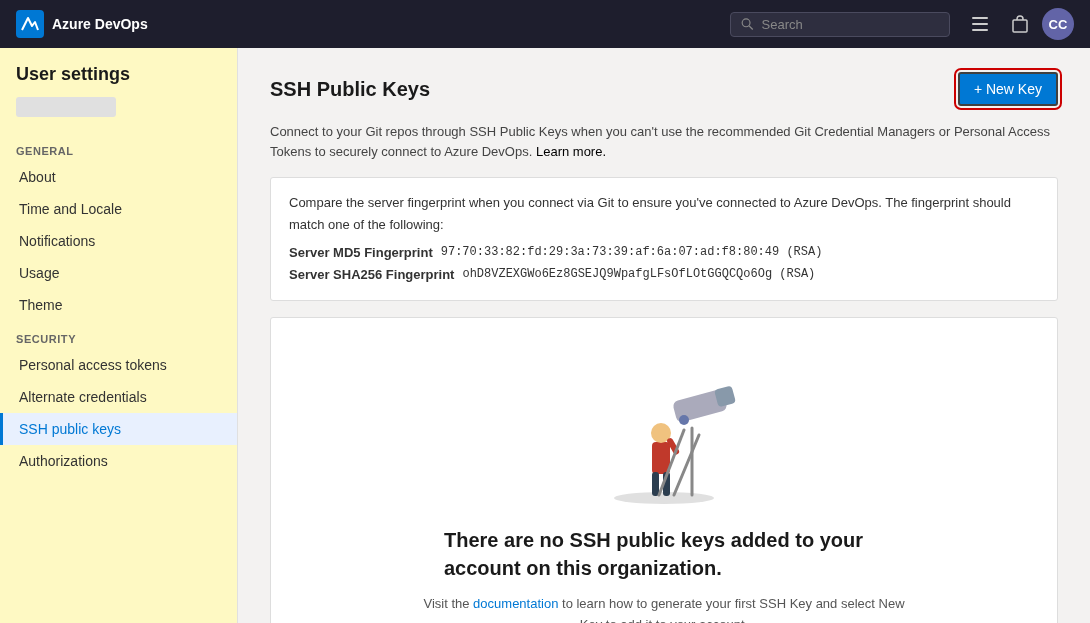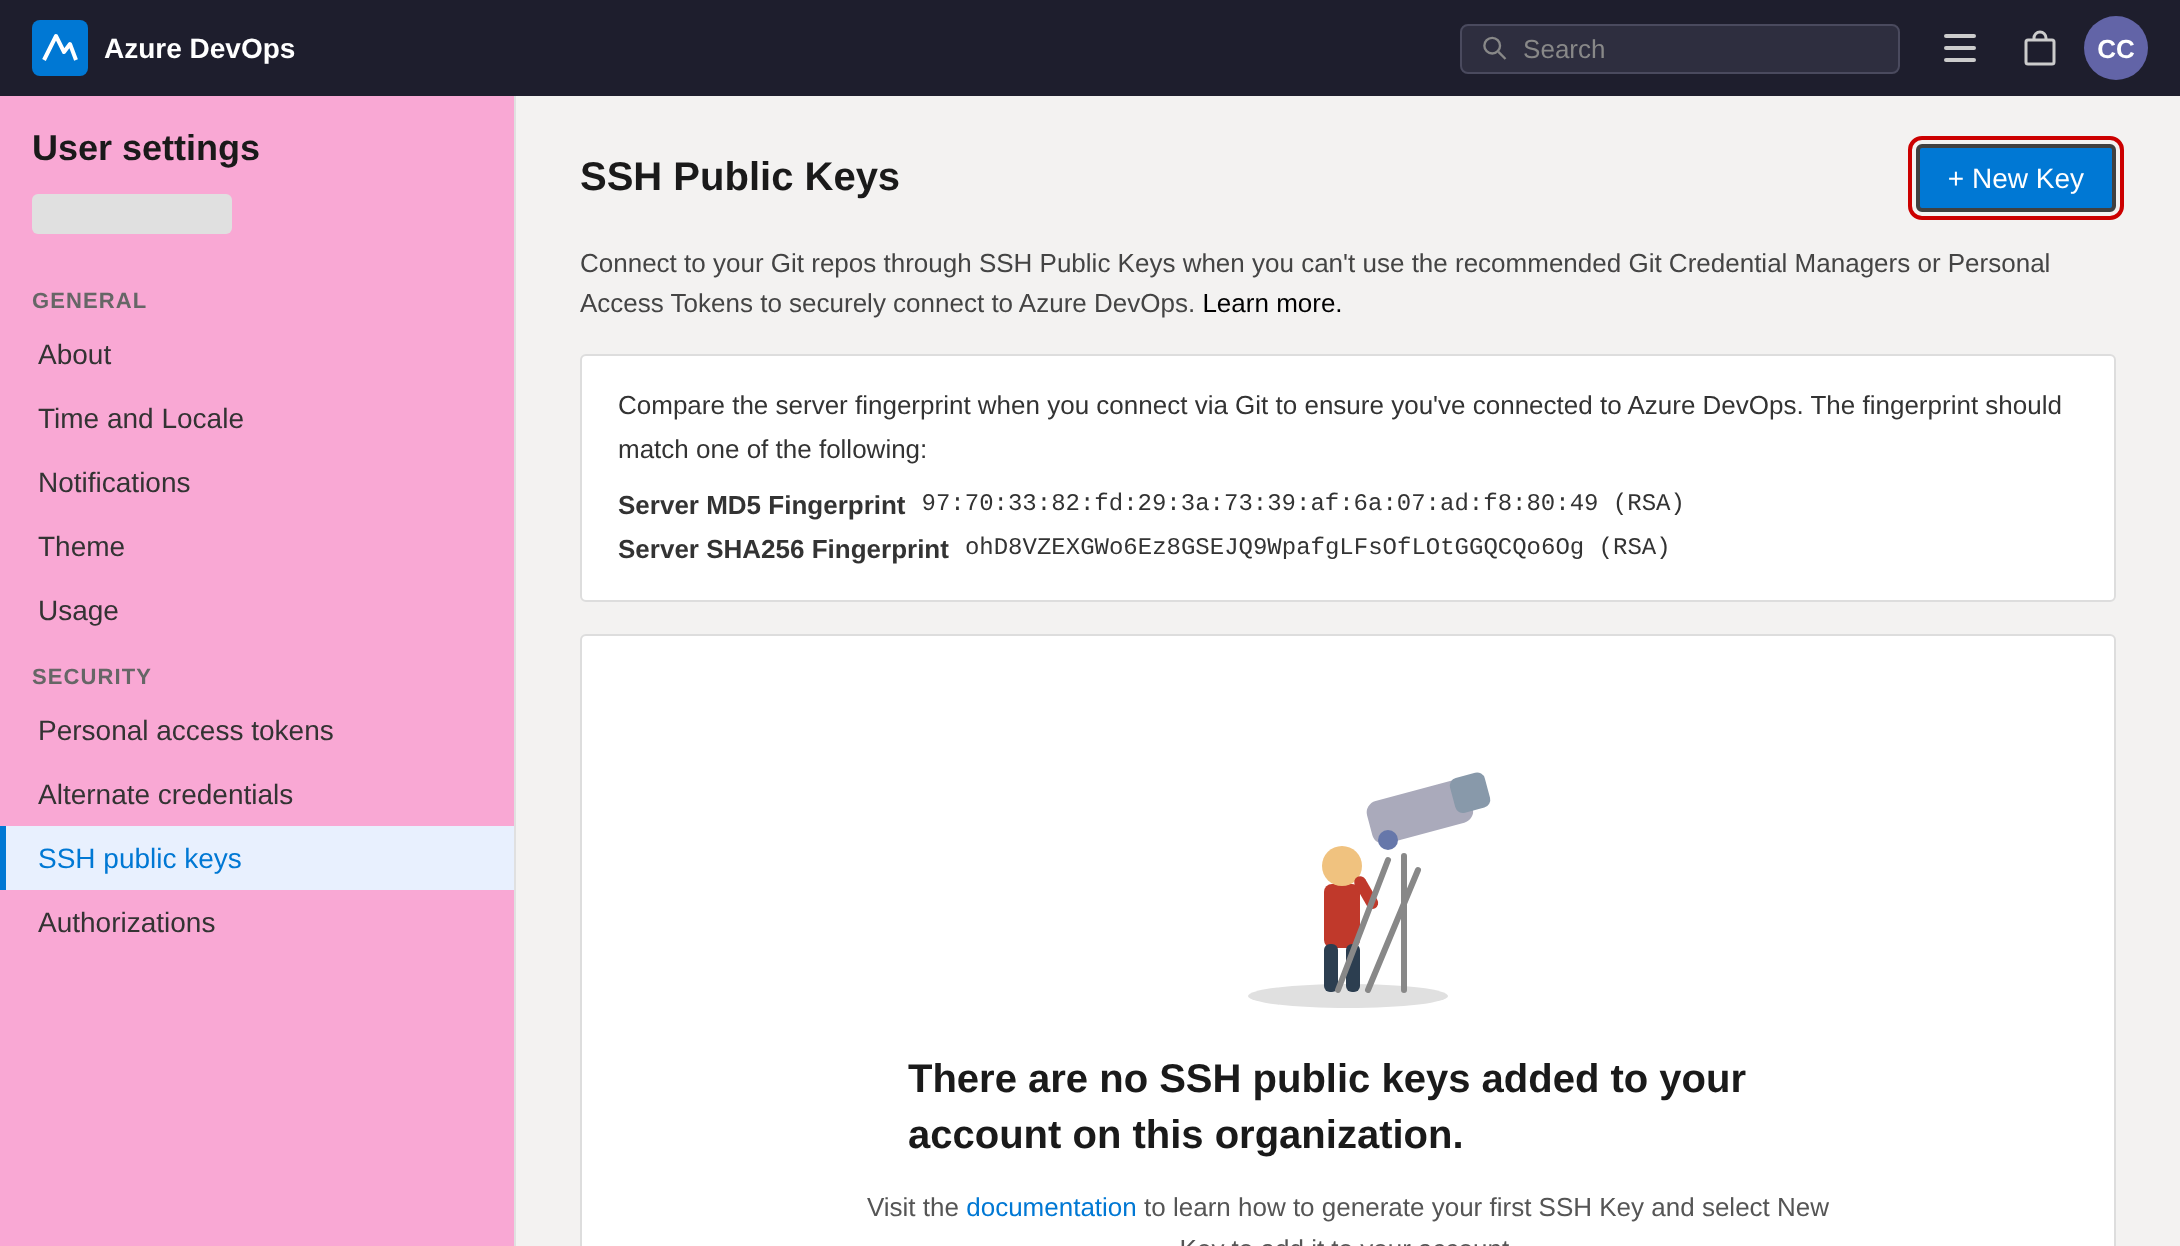--- a/index.html
+++ b/index.html
@@ -85,22 +85,22 @@
 
     
     .main-layout {
       display: flex;
       flex: 1;
       overflow: hidden;
     }
 
     
     .sidebar {
-      width: 258px;
-      background: #f9a8d4;
+      width: 238px;
+      background: #fef9c3;
       border-right: 1px solid #e0e0e0;
       overflow-y: auto;
       padding: 16px 0;
       flex-shrink: 0;
     }
     .sidebar-title {
       font-size: 18px;
       font-weight: 600;
       color: #1a1a1a;
       padding: 0 16px 8px 16px;
@@ -284,24 +284,24 @@
     <a class="sidebar-item">
       <span>About</span>
     </a>
     <a class="sidebar-item">
       <span>Time and Locale</span>
     </a>
     <a class="sidebar-item">
       <span>Notifications</span>
     </a>
     <a class="sidebar-item">
+      <span>Usage</span>
+    </a>
+    <a class="sidebar-item">
       <span>Theme</span>
-    </a>
-    <a class="sidebar-item">
-      <span>Usage</span>
     </a>
 
     <div class="sidebar-section-label">Security</div>
     <a class="sidebar-item">
       <span>Personal access tokens</span>
     </a>
     <a class="sidebar-item">
       <span>Alternate credentials</span>
     </a>
     <a class="sidebar-item active">

